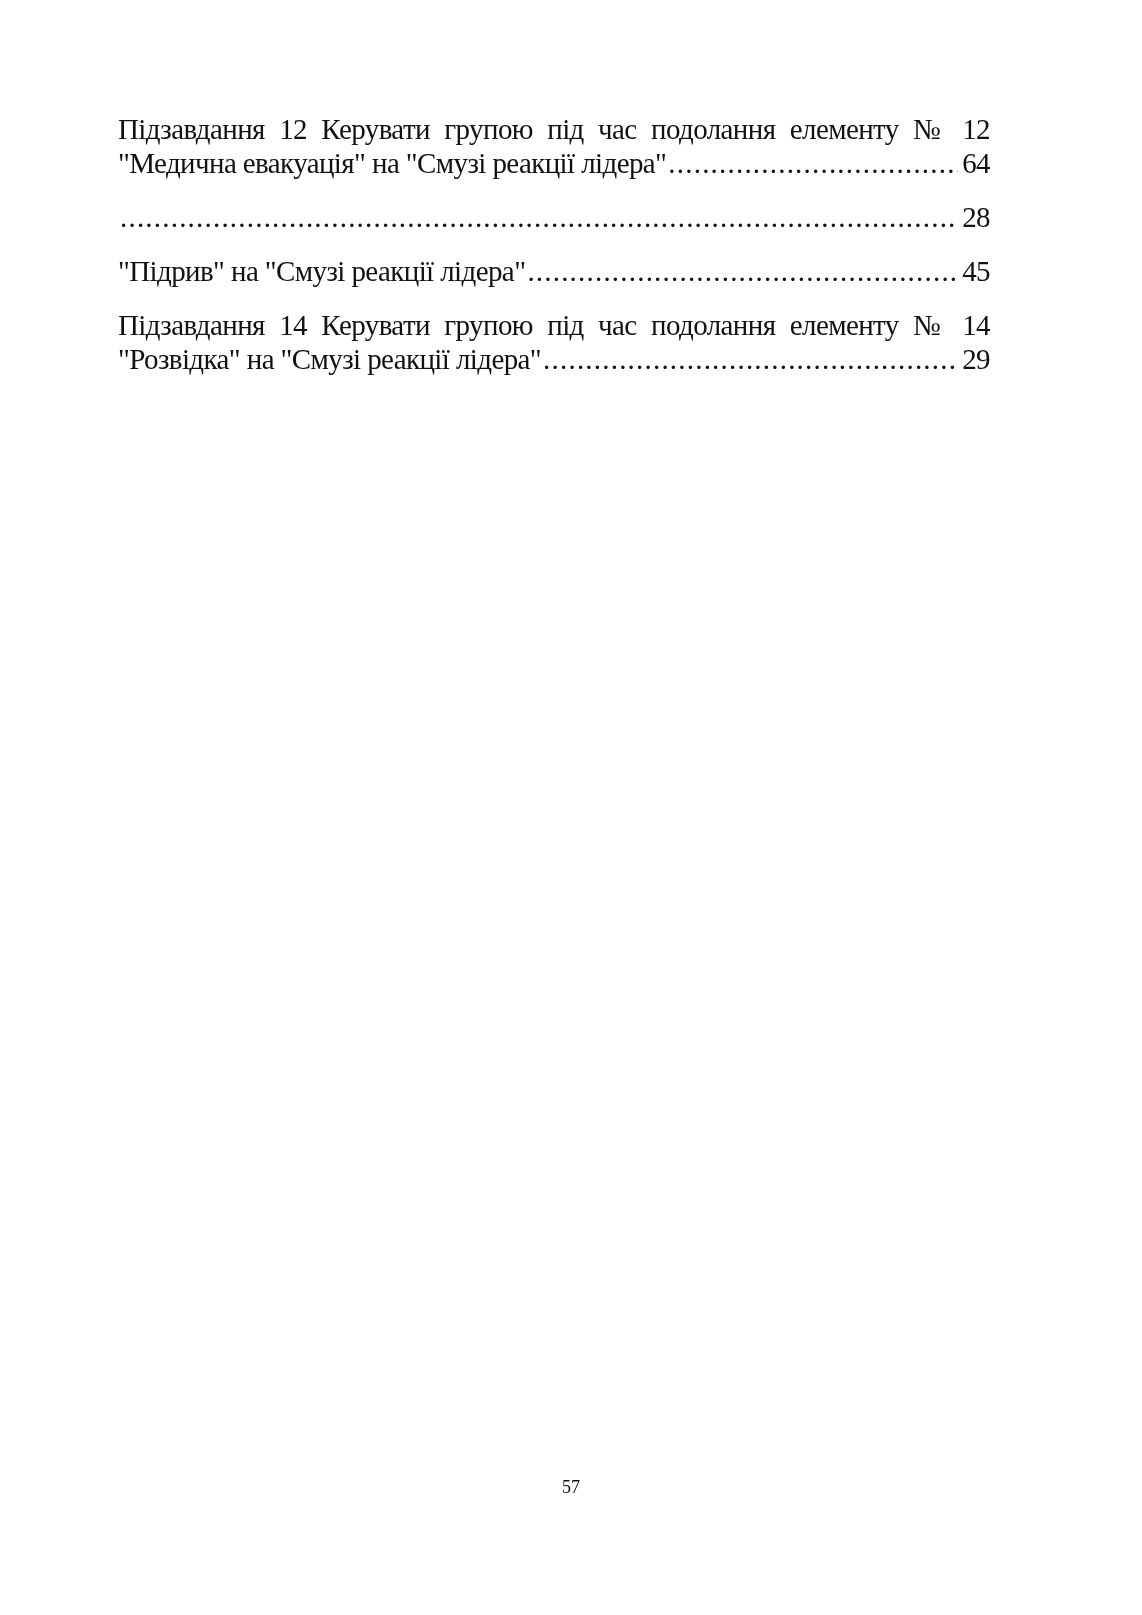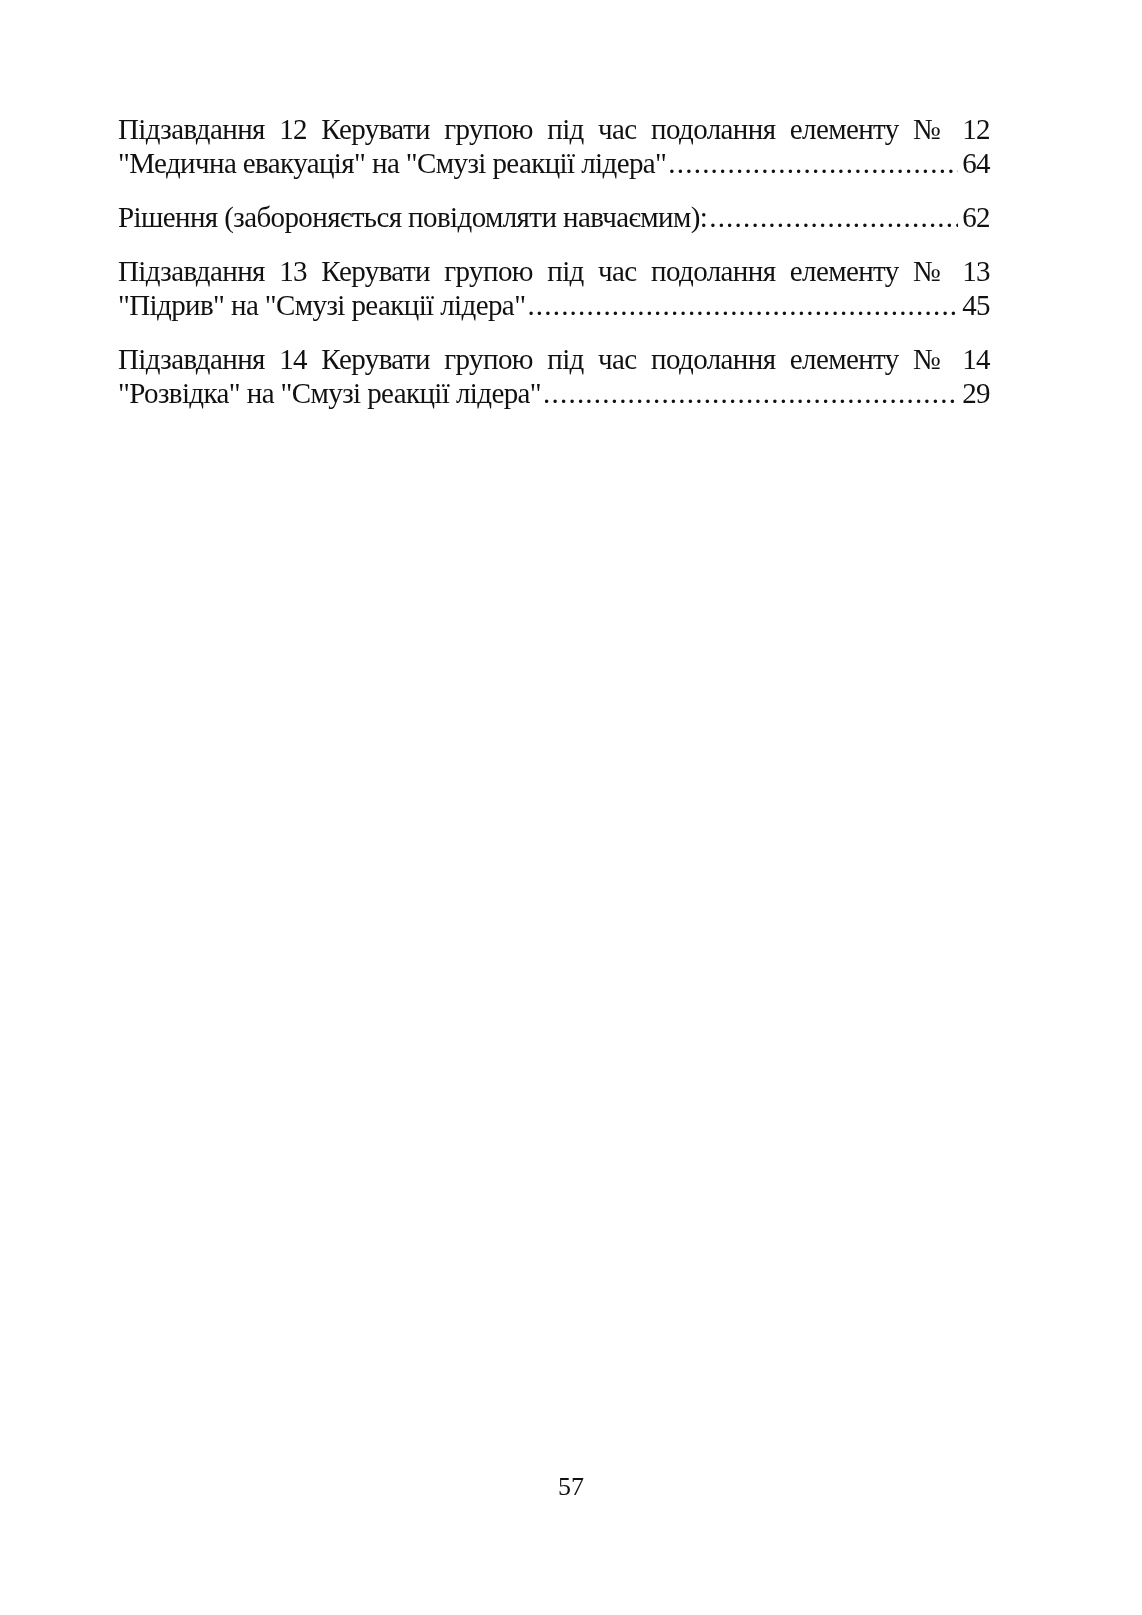--- a/index.html
+++ b/index.html
@@ -28,48 +28,46 @@
   .entry .line2 .dots {
     flex: 1 1 auto; overflow: hidden; white-space: nowrap;
     letter-spacing: 1.2px; margin: 0 4px 0 2px;
   }
   .entry .line2 .dots::before {
     content: "..............................................................................................................................................................................................................";
   }
   .entry .line2 .page-num { flex: 0 0 auto; }
   .page-number {
     position: absolute; left: 0; width: 1142px; top: 1472px;
-    text-align: center; font-size: 26px; line-height: 30px;
+    text-align: center; font-size: 18px; line-height: 30px;
   }
 </style>
 </head>
 <body>
 
 <div class="page">
   <div class="toc">
 
     <div class="entry">
       <span class="line1">Підзавдання 12 Керувати групою під час подолання елементу № 12</span>
       <div class="line2">
         <span class="text">"Медична евакуація" на "Смузі реакції лідера"</span>
         <span class="dots"></span>
         <span class="page-num">64</span>
       </div>
     </div>
 
     <div class="entry">
       <div class="line2">
-        <span class="text">Рішення (забороняється повідомляти навчаємим):</span>
         <span class="dots"></span>
-        <span class="page-num">62</span>
+        <span class="page-num">28</span>
       </div>
     </div>
 
     <div class="entry">
-      <span class="line1">Підзавдання 13 Керувати групою під час подолання елементу № 13</span>
       <div class="line2">
         <span class="text">"Підрив" на "Смузі реакції лідера"</span>
         <span class="dots"></span>
         <span class="page-num">45</span>
       </div>
     </div>
 
     <div class="entry">
       <span class="line1">Підзавдання 14 Керувати групою під час подолання елементу № 14</span>
       <div class="line2">

